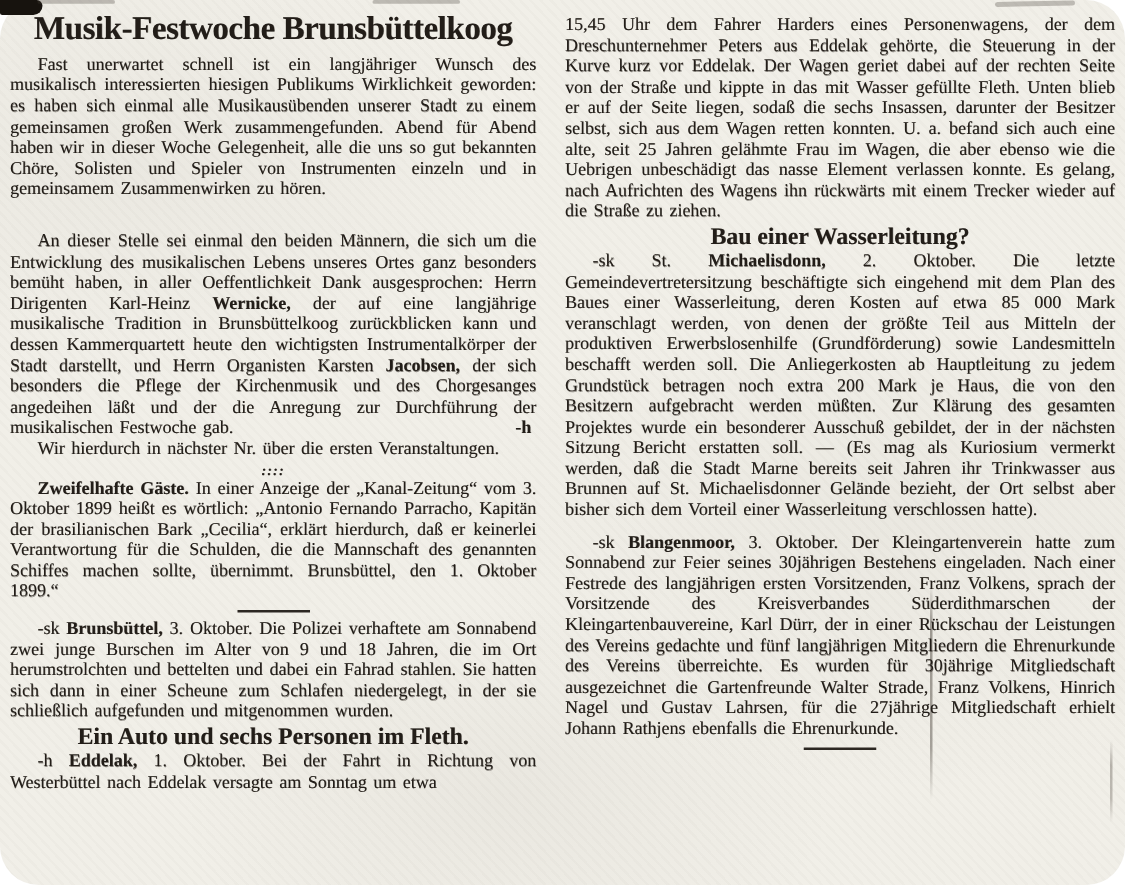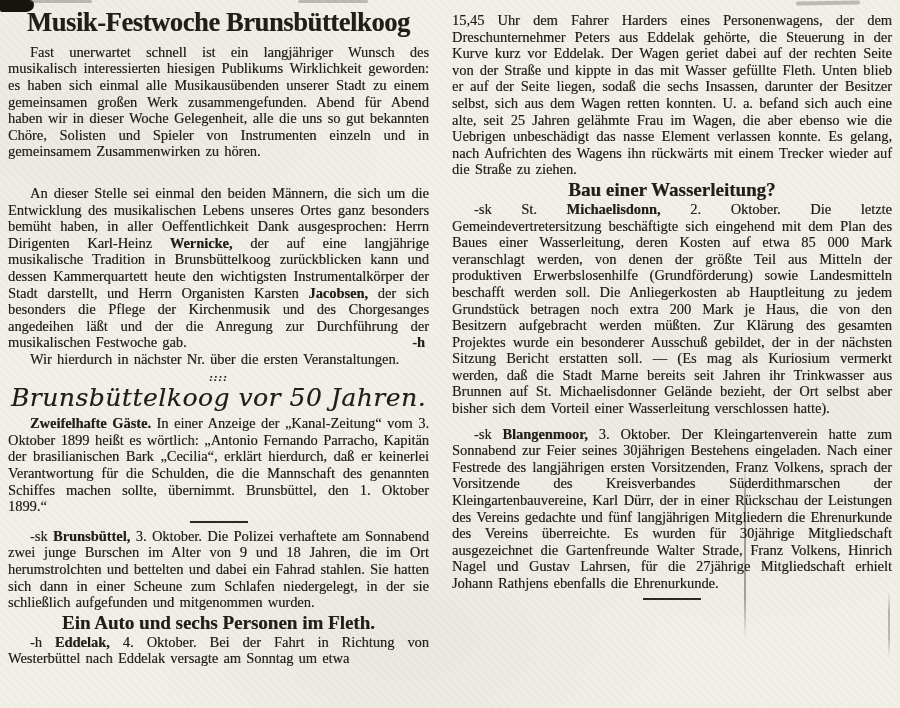--- a/index.html
+++ b/index.html
@@ -10,20 +10,21 @@
   .page{
     position:relative;width:900px;height:708px;
     color:#221d18;
     background:
       radial-gradient(ellipse 420px 260px at 12% 18%, rgba(112,104,92,0.05), rgba(0,0,0,0) 70%),
       radial-gradient(ellipse 500px 300px at 80% 60%, rgba(112,104,92,0.05), rgba(0,0,0,0) 70%),
       radial-gradient(ellipse 380px 220px at 45% 90%, rgba(112,104,92,0.06), rgba(0,0,0,0) 70%),
       repeating-linear-gradient(47deg, rgba(104,96,84,0.028) 0 2px, rgba(0,0,0,0) 2px 6px),
       #f1efe8;
     text-shadow:0.35px 0.2px 0 rgba(34,28,22,0.5);
+    border-radius:31px;
   }
   .col{position:absolute;}
   .col-left{left:8px;top:6px;width:421px;}
   .col-right{left:452px;top:12px;width:440px;}
   .headline{
     font-size:26.5px;font-weight:bold;text-align:center;white-space:nowrap;
     letter-spacing:-0.4px;line-height:1.05;margin:3px 0 7px 0;
   }
   .p{
     font-size:14.4px;line-height:16.6px;margin:0;
@@ -82,31 +83,30 @@
     <div class="headline">Musik-Festwoche Brunsbüttelkoog</div>
 
     <p class="p" lang="de">Fast unerwartet schnell ist ein langjähriger Wunsch des musikalisch interessierten hiesigen Publikums Wirklichkeit geworden: es haben sich einmal alle Musikausübenden unserer Stadt zu einem gemeinsamen großen Werk zusammengefunden. Abend für Abend haben wir in dieser Woche Gelegenheit, alle die uns so gut bekannten Chöre, Solisten und Spieler von Instrumenten einzeln und in gemeinsamem Zusammenwirken zu hören.</p>
 
     <p class="p rel" lang="de"><span><span>An dieser Stelle sei einmal den beiden Männern, die sich um die Entwicklung des musikalischen Lebens unseres Ortes ganz besonders bemüht haben, in aller Oeffentlichkeit Dank ausgesprochen: Herrn Dirigenten Karl-Heinz </span><span class="b">Wernicke,</span><span> der auf eine langjährige musikalische Tradition in Brunsbüttelkoog zurückblicken kann und dessen Kammerquartett heute den wichtigsten Instrumentalkörper der Stadt darstellt, und Herrn Organisten Karsten </span><span class="b">Jacobsen,</span><span> der sich besonders die Pflege der Kirchenmusik und des Chorgesanges angedeihen läßt und der die Anregung zur Durchführung der musikalischen Festwoche gab.</span></span><span class="sig">-h</span></p>
 
     <p class="p" lang="de">Wir hierdurch in nächster Nr. über die ersten Veranstaltungen.</p>
 
     <div class="ornament">::::</div>
 
-    <div class="script-head">Brunsbüttelkoog vor 50 Jahren.</div>
 
     <p class="p" lang="de"><span class="b">Zweifelhafte Gäste.</span><span> In einer Anzeige der „Kanal-Zeitung“ vom 3. Oktober 1899 heißt es wörtlich: „Antonio Fernando Parracho, Kapitän der brasilianischen Bark „Cecilia“, erklärt hierdurch, daß er keinerlei Verantwortung für die Schulden, die die Mannschaft des genannten Schiffes machen sollte, übernimmt. Brunsbüttel, den 1. Oktober 1899.“</span></p>
 
     <div class="divider"></div>
 
     <p class="p" lang="de"><span>-sk </span><span class="b">Brunsbüttel,</span><span> 3. Oktober. Die Polizei verhaftete am Sonnabend zwei junge Burschen im Alter von 9 und 18 Jahren, die im Ort herumstrolchten und bettelten und dabei ein Fahrad stahlen. Sie hatten sich dann in einer Scheune zum Schlafen niedergelegt, in der sie schließlich aufgefunden und mitgenommen wurden.</span></p>
 
     <div class="subhead">Ein Auto und sechs Personen im Fleth.</div>
 
-    <p class="p" lang="de"><span>-h </span><span class="b">Eddelak,</span><span> 4. Oktober. Bei der Fahrt in Richtung von Westerbüttel nach Eddelak versagte am Sonntag um etwa</span></p>
+    <p class="p" lang="de"><span>-h </span><span class="b">Eddelak,</span><span> 1. Oktober. Bei der Fahrt in Richtung von Westerbüttel nach Eddelak versagte am Sonntag um etwa</span></p>
   </div>
 
   <div class="col col-right">
     <p class="p noindent" lang="de">15,45 Uhr dem Fahrer Harders eines Personenwagens, der dem Dreschunternehmer Peters aus Eddelak gehörte, die Steuerung in der Kurve kurz vor Eddelak. Der Wagen geriet dabei auf der rechten Seite von der Straße und kippte in das mit Wasser gefüllte Fleth. Unten blieb er auf der Seite liegen, sodaß die sechs Insassen, darunter der Besitzer selbst, sich aus dem Wagen retten konnten. U. a. befand sich auch eine alte, seit 25 Jahren gelähmte Frau im Wagen, die aber ebenso wie die Uebrigen unbeschädigt das nasse Element verlassen konnte. Es gelang, nach Aufrichten des Wagens ihn rückwärts mit einem Trecker wieder auf die Straße zu ziehen.</p>
 
     <div class="subhead">Bau einer Wasserleitung?</div>
 
     <p class="p" lang="de"><span>-sk St. </span><span class="b">Michaelisdonn,</span><span> 2. Oktober. Die letzte Gemeindevertretersitzung beschäftigte sich eingehend mit dem Plan des Baues einer Wasserleitung, deren Kosten auf etwa 85 000 Mark veranschlagt werden, von denen der größte Teil aus Mitteln der produktiven Erwerbslosenhilfe (Grundförderung) sowie Landesmitteln beschafft werden soll. Die Anliegerkosten ab Hauptleitung zu jedem Grundstück betragen noch extra 200 Mark je Haus, die von den Besitzern aufgebracht werden müßten. Zur Klärung des gesamten Projektes wurde ein besonderer Ausschuß gebildet, der in der nächsten Sitzung Bericht erstatten soll. — (Es mag als Kuriosium vermerkt werden, daß die Stadt Marne bereits seit Jahren ihr Trinkwasser aus Brunnen auf St. Michaelisdonner Gelände bezieht, der Ort selbst aber bisher sich dem Vorteil einer Wasserleitung verschlossen hatte).</span></p>
 
     <p class="p gap-top" lang="de"><span>-sk </span><span class="b">Blangenmoor,</span><span> 3. Oktober. Der Kleingartenverein hatte zum Sonnabend zur Feier seines 30jährigen Bestehens eingeladen. Nach einer Festrede des langjährigen ersten Vorsitzenden, Franz Volkens, sprach der Vorsitzende des Kreisverbandes Süderdithmarschen der Kleingartenbauvereine, Karl Dürr, der in einer Rückschau der Leistungen des Vereins gedachte und fünf langjährigen Mitgliedern die Ehrenurkunde des Vereins überreichte. Es wurden für 30jährige Mitgliedschaft ausgezeichnet die Gartenfreunde Walter Strade, Franz Volkens, Hinrich Nagel und Gustav Lahrsen, für die 27jährige Mitgliedschaft erhielt Johann Rathjens ebenfalls die Ehrenurkunde.</span></p>

